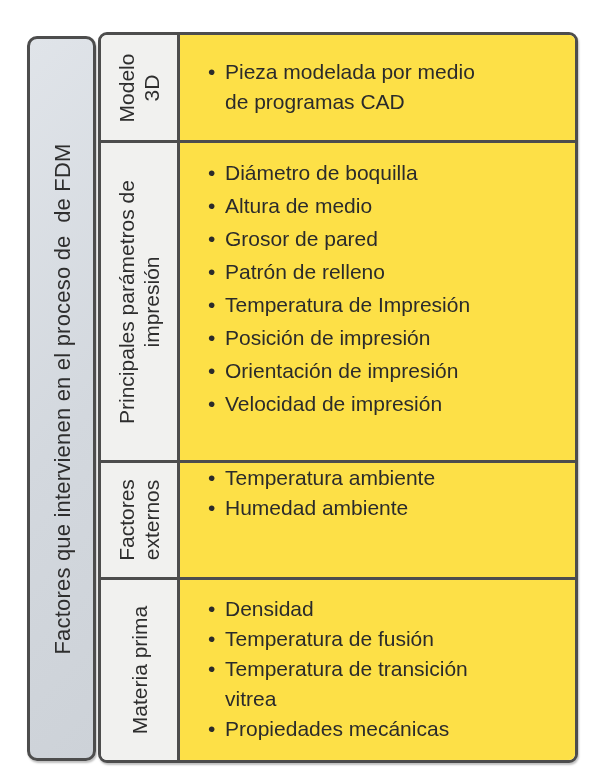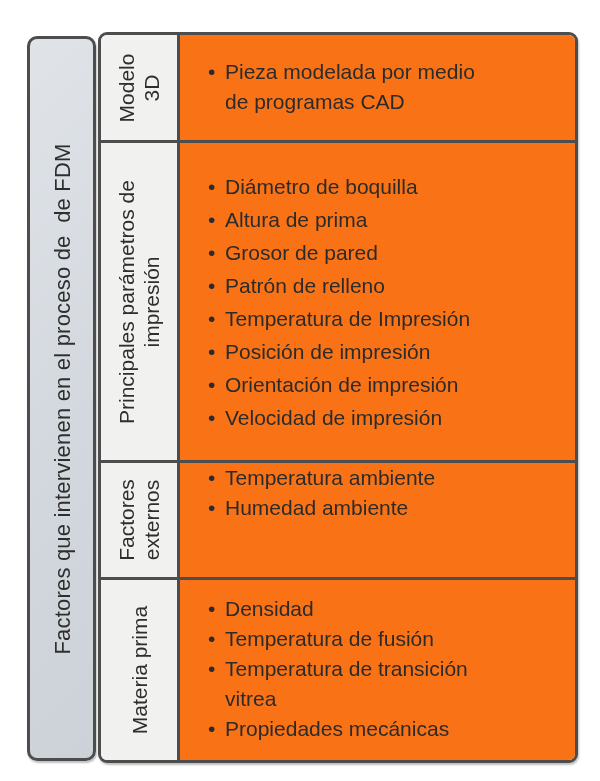--- a/index.html
+++ b/index.html
@@ -80,41 +80,41 @@
     line-height: 25px;
     color: #2e2e2e;
   }
   .h-modelo   { width: 80px;  }
   .h-params   { width: 280px; }
   .h-externos { width: 100px; }
   .h-materia  { width: 170px; white-space: nowrap; }
 
   .ccell {
     flex: 1 1 auto;
-    background: #f97316;
+    background: #fde047;
   }
   ul.items {
     list-style: none;
     margin: 0;
     padding: 0 0 0 28px;
     font-size: 21px;
     color: #2b2b2b;
   }
   ul.items li {
     position: relative;
     padding-left: 17px;
   }
   ul.items li::before {
     content: "\2022";
     position: absolute;
     left: 0;
     top: 0;
   }
   .row-modelo   ul.items { padding-top: 22px; line-height: 30px; width: 295px; }
-  .row-params   ul.items { padding-top: 27px; line-height: 33px; width: 340px; }
+  .row-params   ul.items { padding-top: 13px; line-height: 33px; width: 340px; }
   .row-externos ul.items { line-height: 30px; width: 340px; }
   .row-materia  ul.items { padding-top: 14px; line-height: 30px; width: 295px; }
 </style>
 </head>
 <body>
 
 <div class="canvas">
 
   <div class="side-bar">
     <span class="vtext">Factores que intervienen en el proceso de&nbsp; de FDM</span>
@@ -133,21 +133,21 @@
       </div>
     </div>
 
     <div class="row row-params sep">
       <div class="hcell">
         <span class="vtext h-params">Principales parámetros de impresión</span>
       </div>
       <div class="ccell">
         <ul class="items">
           <li>Diámetro de boquilla</li>
-          <li>Altura de prima</li>
+          <li>Altura de medio</li>
           <li>Grosor de pared</li>
           <li>Patrón de relleno</li>
           <li>Temperatura de Impresión</li>
           <li>Posición de impresión</li>
           <li>Orientación de impresión</li>
           <li>Velocidad de impresión</li>
         </ul>
       </div>
     </div>
 

